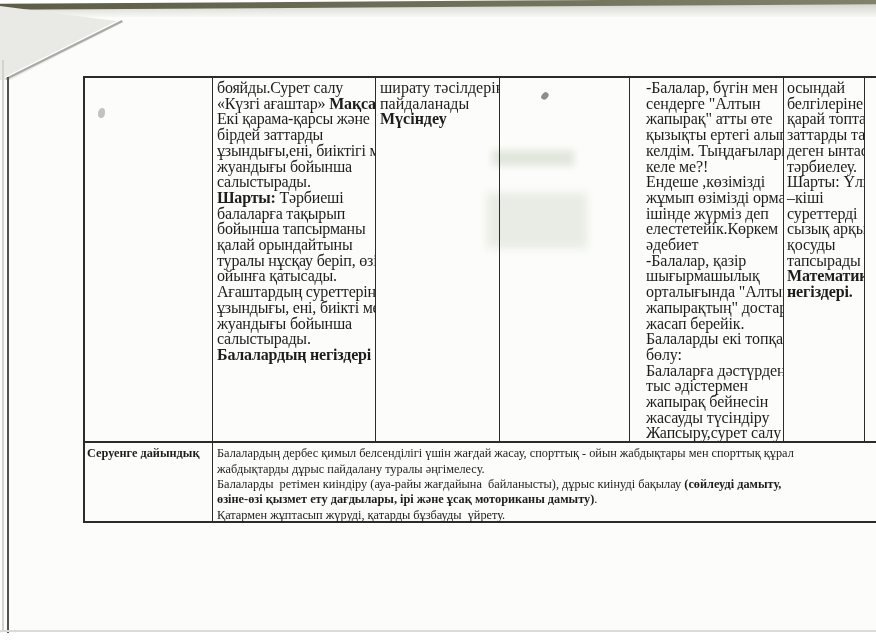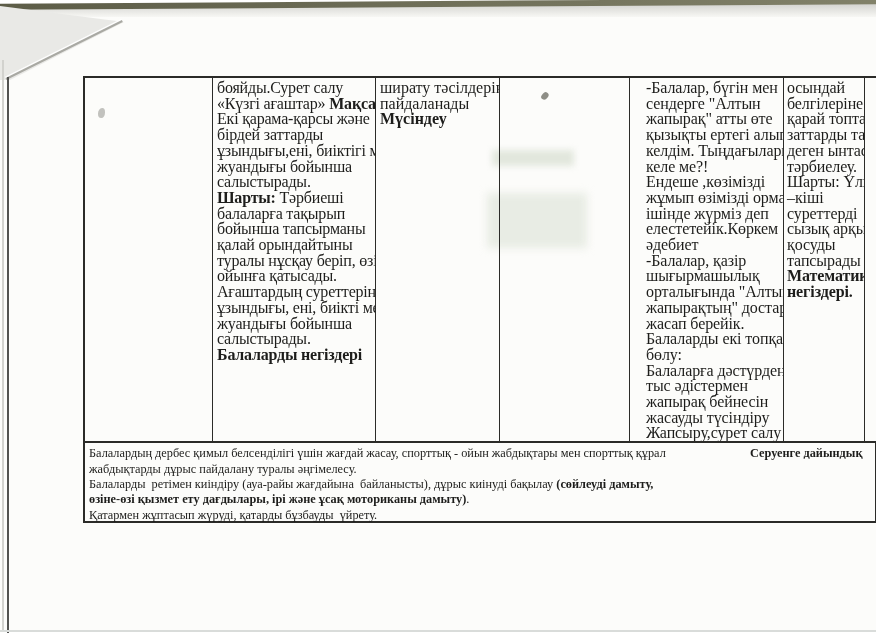--- a/index.html
+++ b/index.html
@@ -80,21 +80,21 @@
 </span><b>Шарты:</b><span> Тәрбиеші
 балаларға тақырып
 бойынша тапсырманы
 қалай орындайтыны
 туралы нұсқау беріп, өзі де
 ойынға қатысады.
 Ағаштардың суреттерін
 ұзындығы, ені, биікті мен
 жуандығы бойынша
 салыстырады.
-</span><b>Балаларды негіздері</b></div>
+</span><b>Балалардың негіздері</b></div>
       <div class="cell cc"><span>ширату тәсілдерін
 пайдаланады
 </span><b>Мүсіндеу</b></div>
       <div class="cell cd"></div>
       <div class="cell ce"><span>-Балалар, бүгін мен
 сендерге "Алтын
 жапырақ" атты өте
 қызықты ертегі алып
 келдім. Тыңдағыларың
 келе ме?!
@@ -125,21 +125,21 @@
 –кіші
 суреттерді
 сызық арқылы
 қосуды
 тапсырады
 </span><b>Математика
 негіздері.</b></div>
       <div class="cell cg"></div>
     </div>
     <div class="row2">
+      <div class="cell ch">Серуенге дайындық</div>
       <div class="cell ci"><span>Балалардың дербес қимыл белсенділігі үшін жағдай жасау, спорттық - ойын жабдықтары мен спорттық құрал
 жабдықтарды дұрыс пайдалану туралы әңгімелесу.
 Балаларды  ретімен киіндіру (ауа-райы жағдайына  байланысты), дұрыс киінуді бақылау </span><b>(сөйлеуді дамыту,
 өзіне-өзі қызмет ету дағдылары, ірі және ұсақ моториканы дамыту)</b><span>.
 Қатармен жұптасып жүруді, қатарды бұзбауды  үйрету.</span></div>
-      <div class="cell ch">Серуенге дайындық</div>
     </div>
   </div>
 </div>
 
 </body></html>

